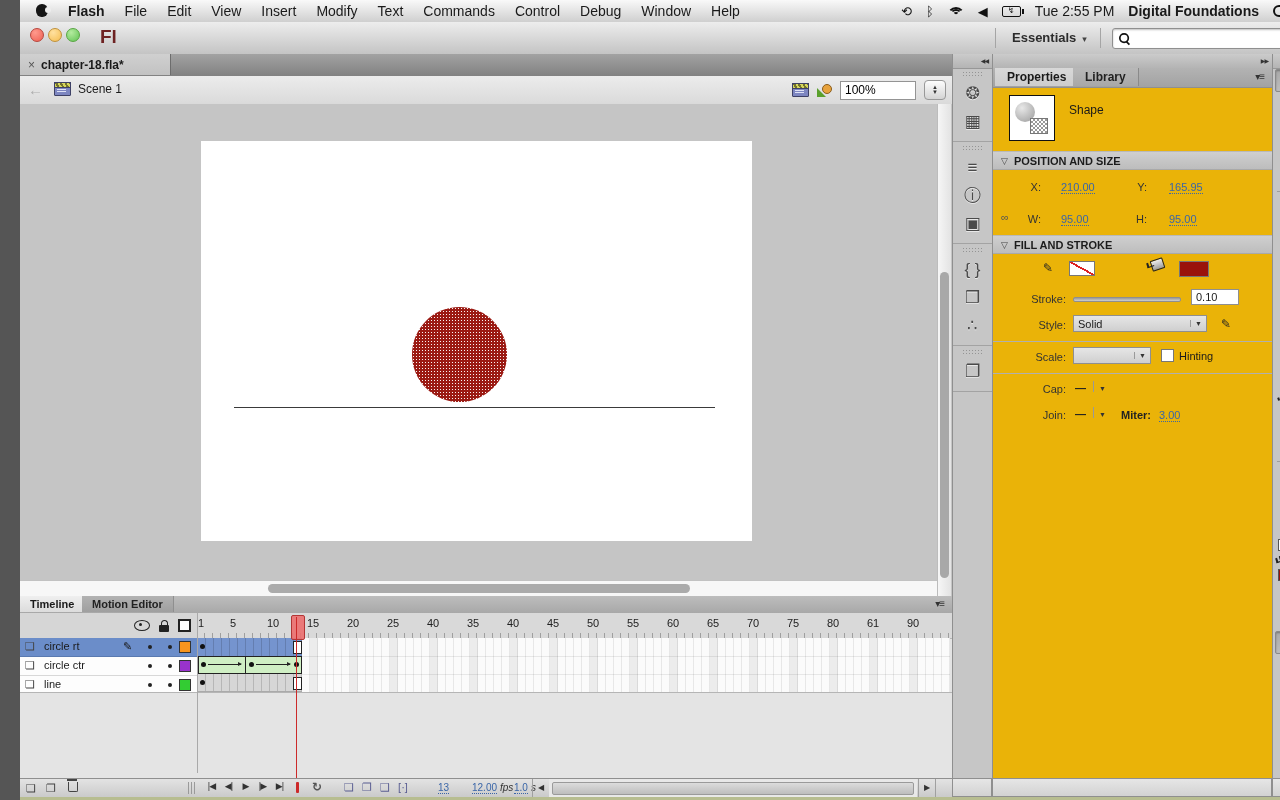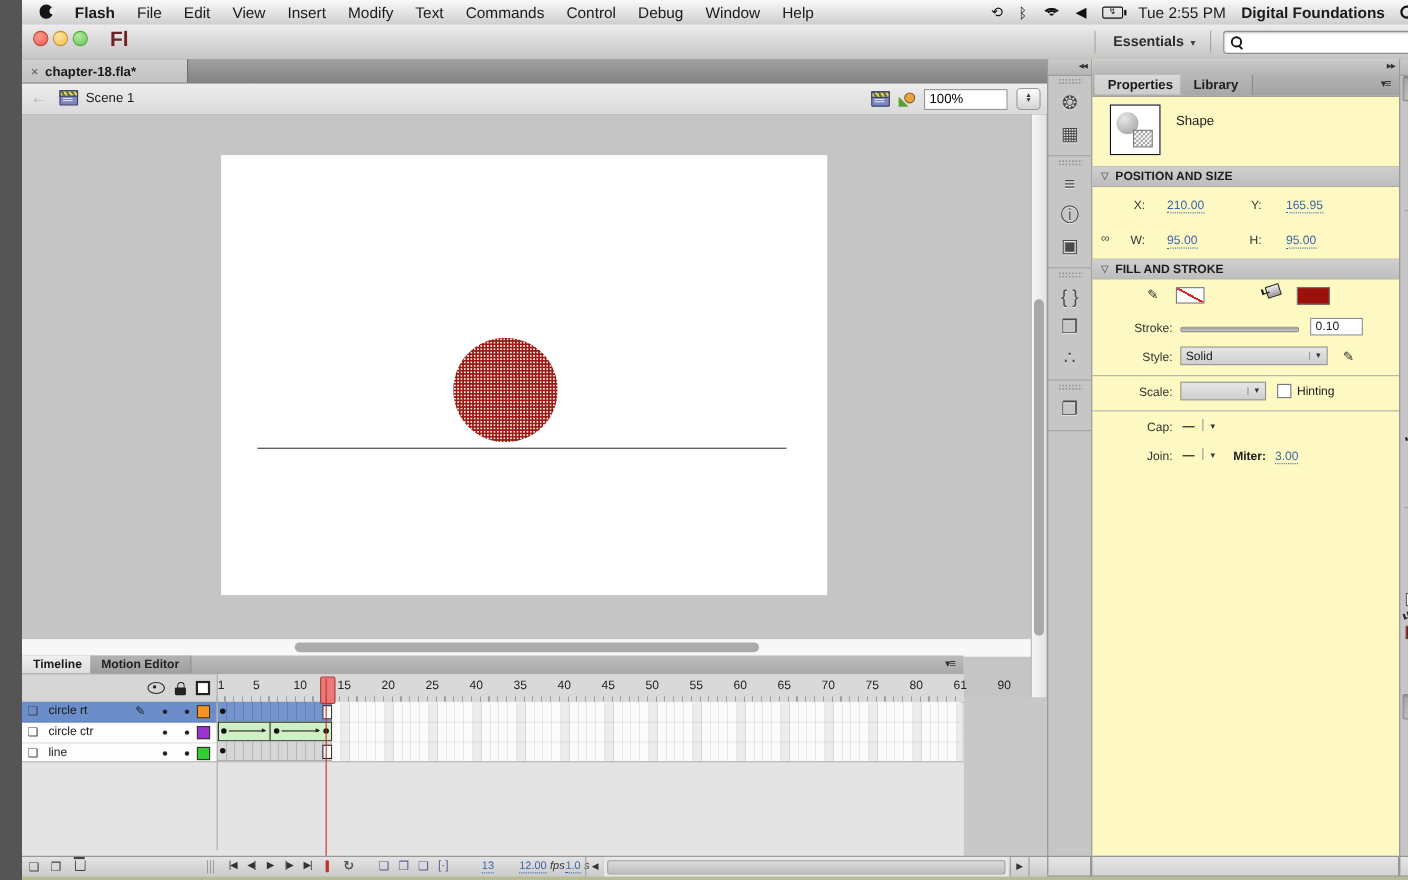--- a/index.html
+++ b/index.html
@@ -94,21 +94,21 @@
     background-image:radial-gradient(circle,rgba(255,255,255,.95) 0 .7px,transparent 1px);
     background-size:3px 3px;}
   #stage-line{position:absolute;left:214px;top:303px;width:481px;height:1px;background:#3a3a3a;}
   #vscroll{position:absolute;right:1px;top:476px;width:13px;height:530px;}
   #vscroll{top:0;left:917px;background:linear-gradient(90deg,#f6f6f6,#e3e3e3);border-left:1px solid #bcbcbc;}
   #vthumb{position:absolute;left:2px;top:168px;width:9px;height:306px;border-radius:5px;background:#a8a8a8;}
   #hscrollzone{position:absolute;left:0;top:526px;width:917px;height:16px;background:#f7f7f7;border-top:1px solid #c2c2c2;}
   #hthumb{position:absolute;left:248px;top:3px;width:422px;height:9px;border-radius:5px;background:#ababab;}
 
   
-  #tlpanel{position:absolute;left:0;top:542px;width:856px;height:182px;background:#e3e3e3;}
+  #tlpanel{position:absolute;left:0;top:542px;width:932px;height:182px;background:#e3e3e3;}
   #tltabs{position:absolute;left:0;top:0;width:100%;height:17px;
     background:linear-gradient(#bdbdbd,#a8a8a8);border-bottom:1px solid #8f8f8f;font-size:11px;font-weight:bold;}
   .tltab{position:absolute;top:0;height:16px;display:flex;align-items:center;padding:0 10px;
     border-right:1px solid #8f8f8f;}
   #tab-timeline{left:0;background:linear-gradient(#efefef,#dcdcdc);}
   #tab-motion{left:62px;background:linear-gradient(#b2b2b2,#9f9f9f);color:#222;}
   .pmenu{font-size:10px;color:#333;letter-spacing:-1px;}
   #tltabs .pmenu{position:absolute;right:8px;top:2px;}
   #tlheader{position:absolute;left:0;top:17px;width:100%;height:25px;background:#d6d6d6;border-bottom:1px solid #b5b5b5;}
   #tl-leftcol-border{position:absolute;left:177px;top:17px;width:1px;height:160px;background:#a9a9a9;z-index:3;}
@@ -193,21 +193,21 @@
   #dockstrip{position:absolute;left:932px;top:54px;width:40px;height:724px;background:#c6c6c6;
     border-left:1px solid #8f8f8f;box-sizing:border-box;}
   #dockstrip-body{position:absolute;left:0;top:14px;width:100%;}
   .dockgroup{border-bottom:1px solid #a3a3a3;padding-bottom:6px;}
   .gripper{width:22px;height:6px;margin:3px auto 2px auto;
     background-image:radial-gradient(#949494 35%,transparent 40%);background-size:3px 3px;}
   .dockicon{width:100%;height:28px;display:flex;align-items:center;justify-content:center;
     font-size:17px;color:#4a4a4a;text-shadow:0 1px 0 rgba(255,255,255,.6);}
   .dockicon .dg{line-height:1;}
 
-  #propspanel{position:absolute;left:972px;top:54px;width:280px;height:724px;background:#fef9c3;
+  #propspanel{position:absolute;left:972px;top:54px;width:280px;height:724px;background:#eab308;
     border-left:1px solid #8f8f8f;box-sizing:border-box;}
   #ptabs{position:absolute;left:0;top:14px;width:100%;height:19px;background:linear-gradient(#b3b3b3,#a2a2a2);
     border-bottom:1px solid #8f8f8f;font-size:12px;font-weight:bold;}
   .ptab{position:absolute;top:0;height:18px;display:flex;align-items:center;padding:0 12px;
     border-right:1px solid #8a8a8a;}
   #tab-properties{left:2px;background:linear-gradient(#d8d8d8,#cdcdcd);}
   #tab-library{left:80px;background:linear-gradient(#b8b8b8,#a8a8a8);color:#222;}
   #ptabs .pmenu{position:absolute;right:8px;top:3px;}
   #pcontent{position:absolute;left:0;top:33px;right:0;bottom:0;font-size:11px;}
   .pthumb{position:absolute;left:16px;top:8px;width:44px;height:44px;background:#fff;border:1px solid #111;}

